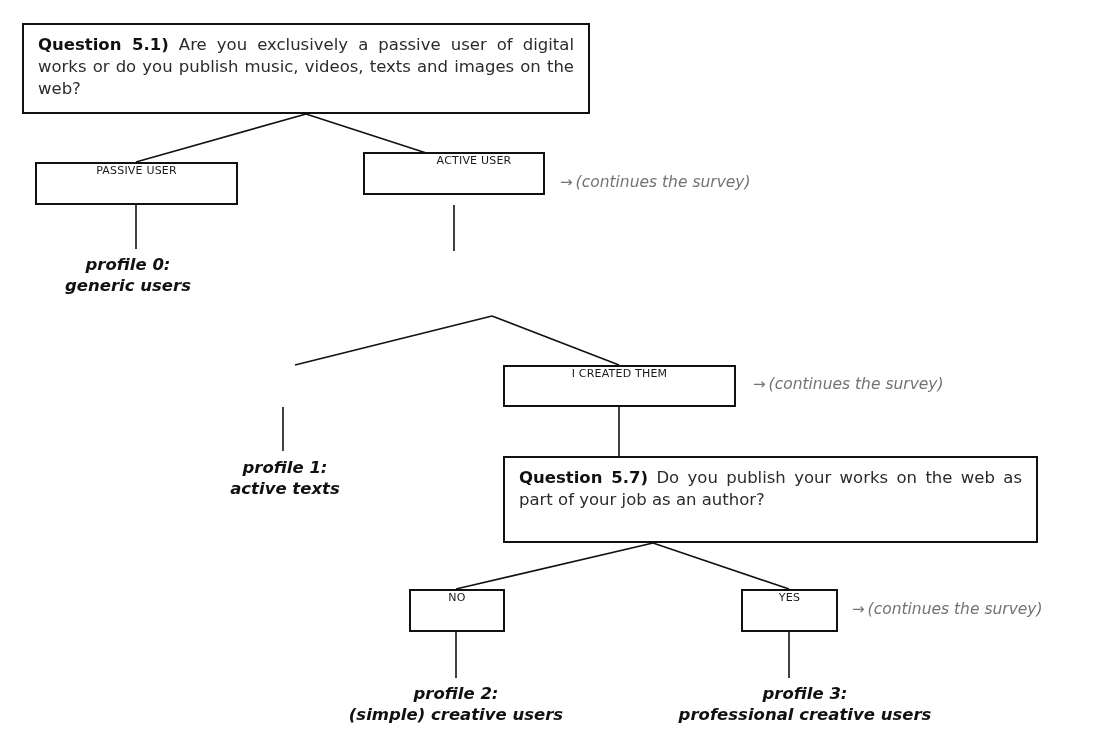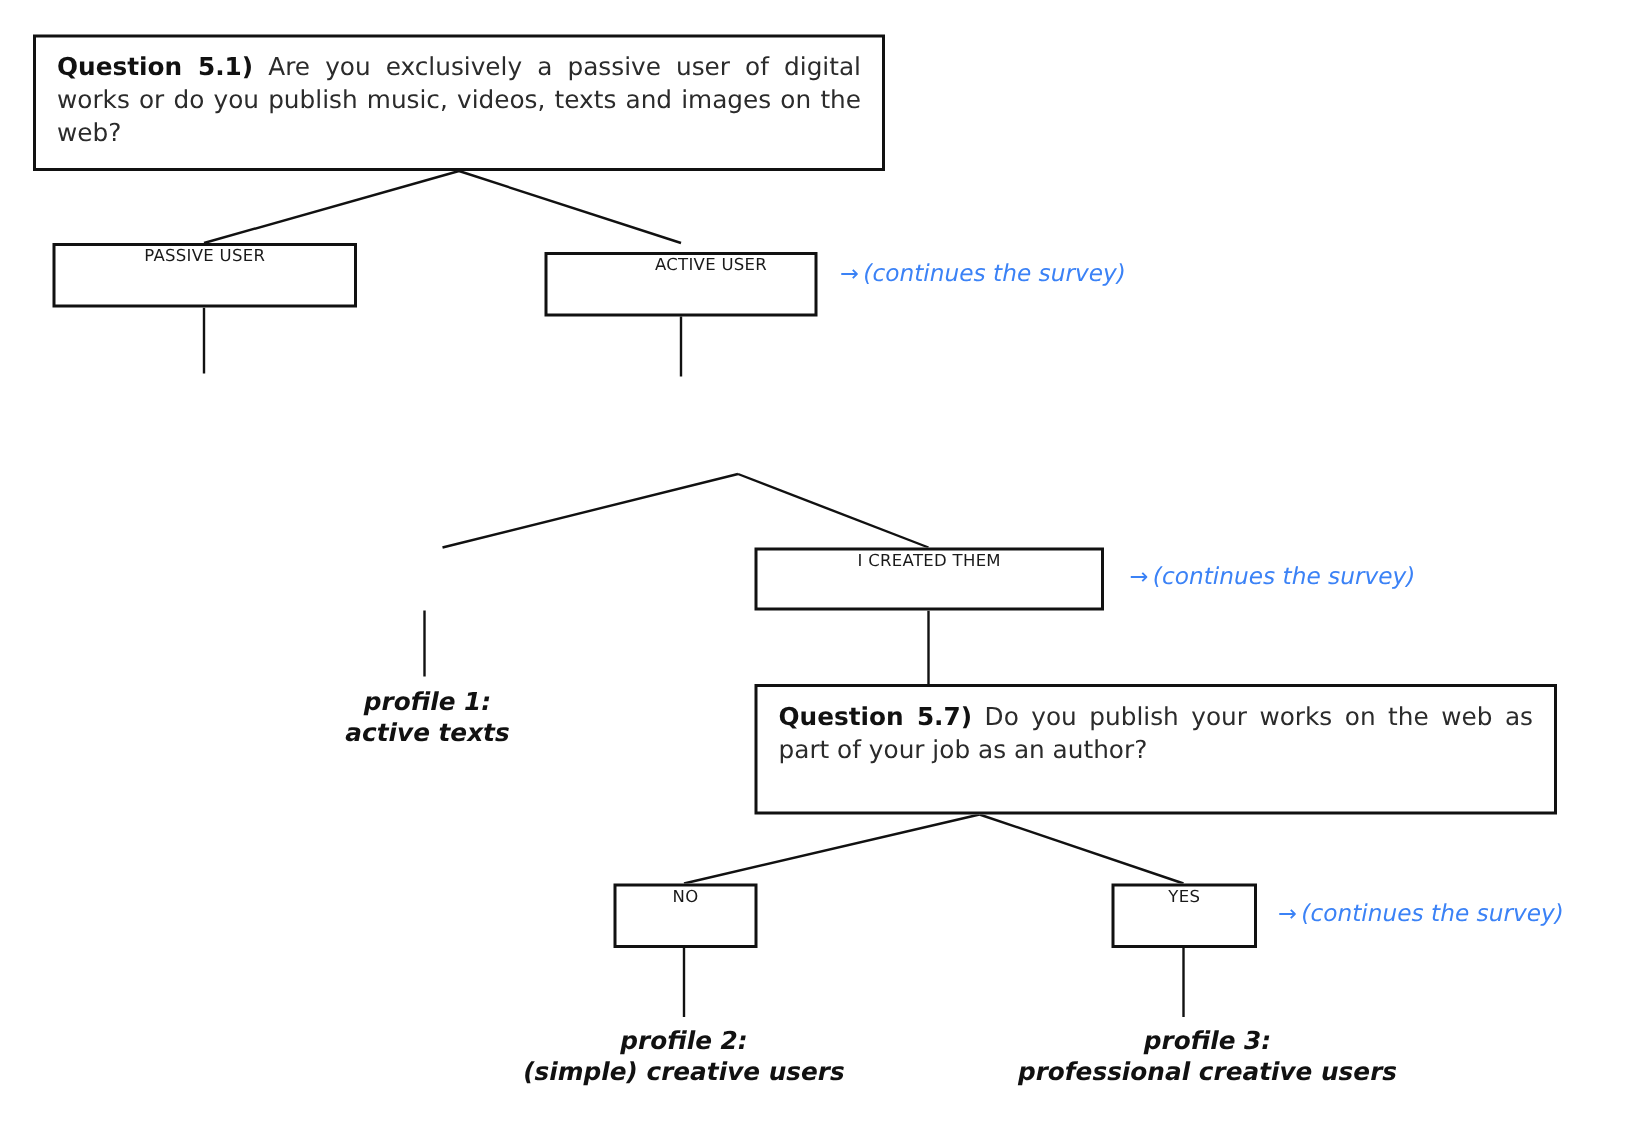--- a/index.html
+++ b/index.html
@@ -52,21 +52,21 @@
     align-items: flex-start;
     justify-content: center;
     font-size: 11px;
     letter-spacing: 0.2px;
     color: #1a1a1a;
   }
   .side-note {
     position: absolute;
     font-size: 15.5px;
     font-style: italic;
-    color: #3b82f6;
+    color: #737373;
     white-space: nowrap;
     text-align: right;
   }
   .side-note .arrow-glyph {
     font-style: normal;
     font-size: 15px;
     padding-right: 3px;
   }
   .profile-label {
     position: absolute;
@@ -112,28 +112,32 @@
 
   <div class="node node-question" style="left:22px; top:23px; width:568px; height:91px;">
     <span class="q-label">Question 5.1)</span> 
     <span>Are you exclusively a passive user of digital works or do you publish music, videos, texts and images on the web?</span>
   </div>
 
   <div class="node node-option" style="left:35px; top:162px; width:203px; height:43px;">
     <span>PASSIVE USER</span>
   </div>
 
-  <div class="node node-option" style="left:363px; top:168px; width:182px; height:43px;padding-left:40px;">
+  <div class="node node-option" style="left:363px; top:152px; width:182px; height:43px;padding-left:40px;">
     <span>ACTIVE USER</span>
   </div>
 
   <div class="side-note" style="left:560px; top:173px;">
     <span class="arrow-glyph">→</span><span>(continues the survey)</span>
   </div>
 
+  <div class="profile-label" style="left:128px; top:254px;">
+    <div>profile 0:</div>
+    <div>generic users</div>
+  </div>
 
 
 
   <div class="node node-option" style="left:503px; top:365px; width:233px; height:42px;">
     <span>I CREATED THEM</span>
   </div>
 
   <div class="side-note" style="left:753px; top:375px;">
     <span class="arrow-glyph">→</span><span>(continues the survey)</span>
   </div>

